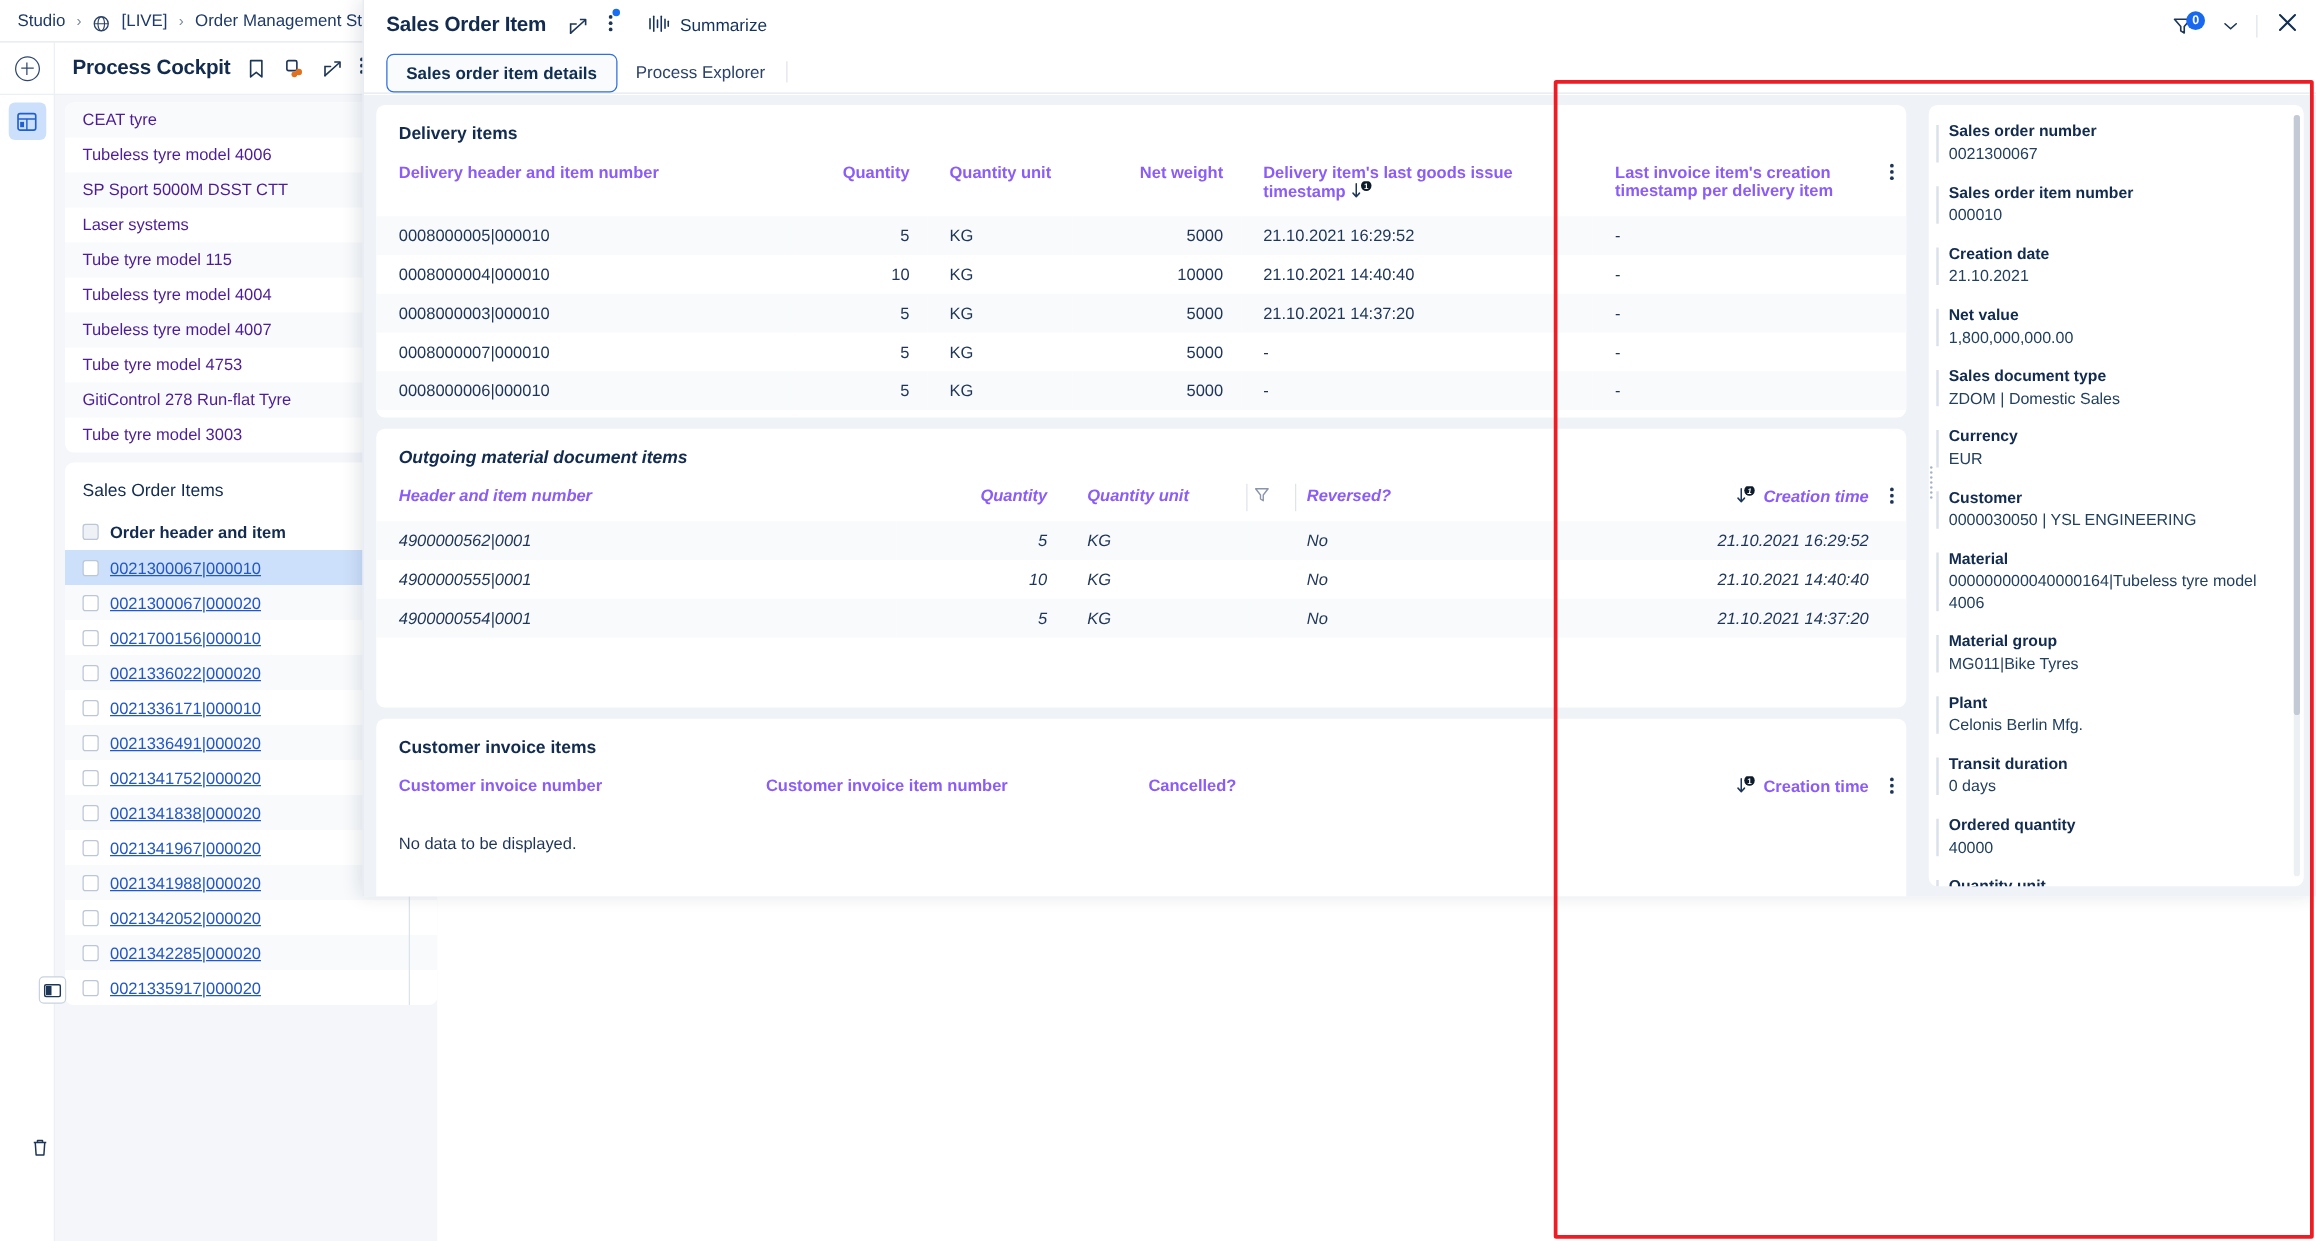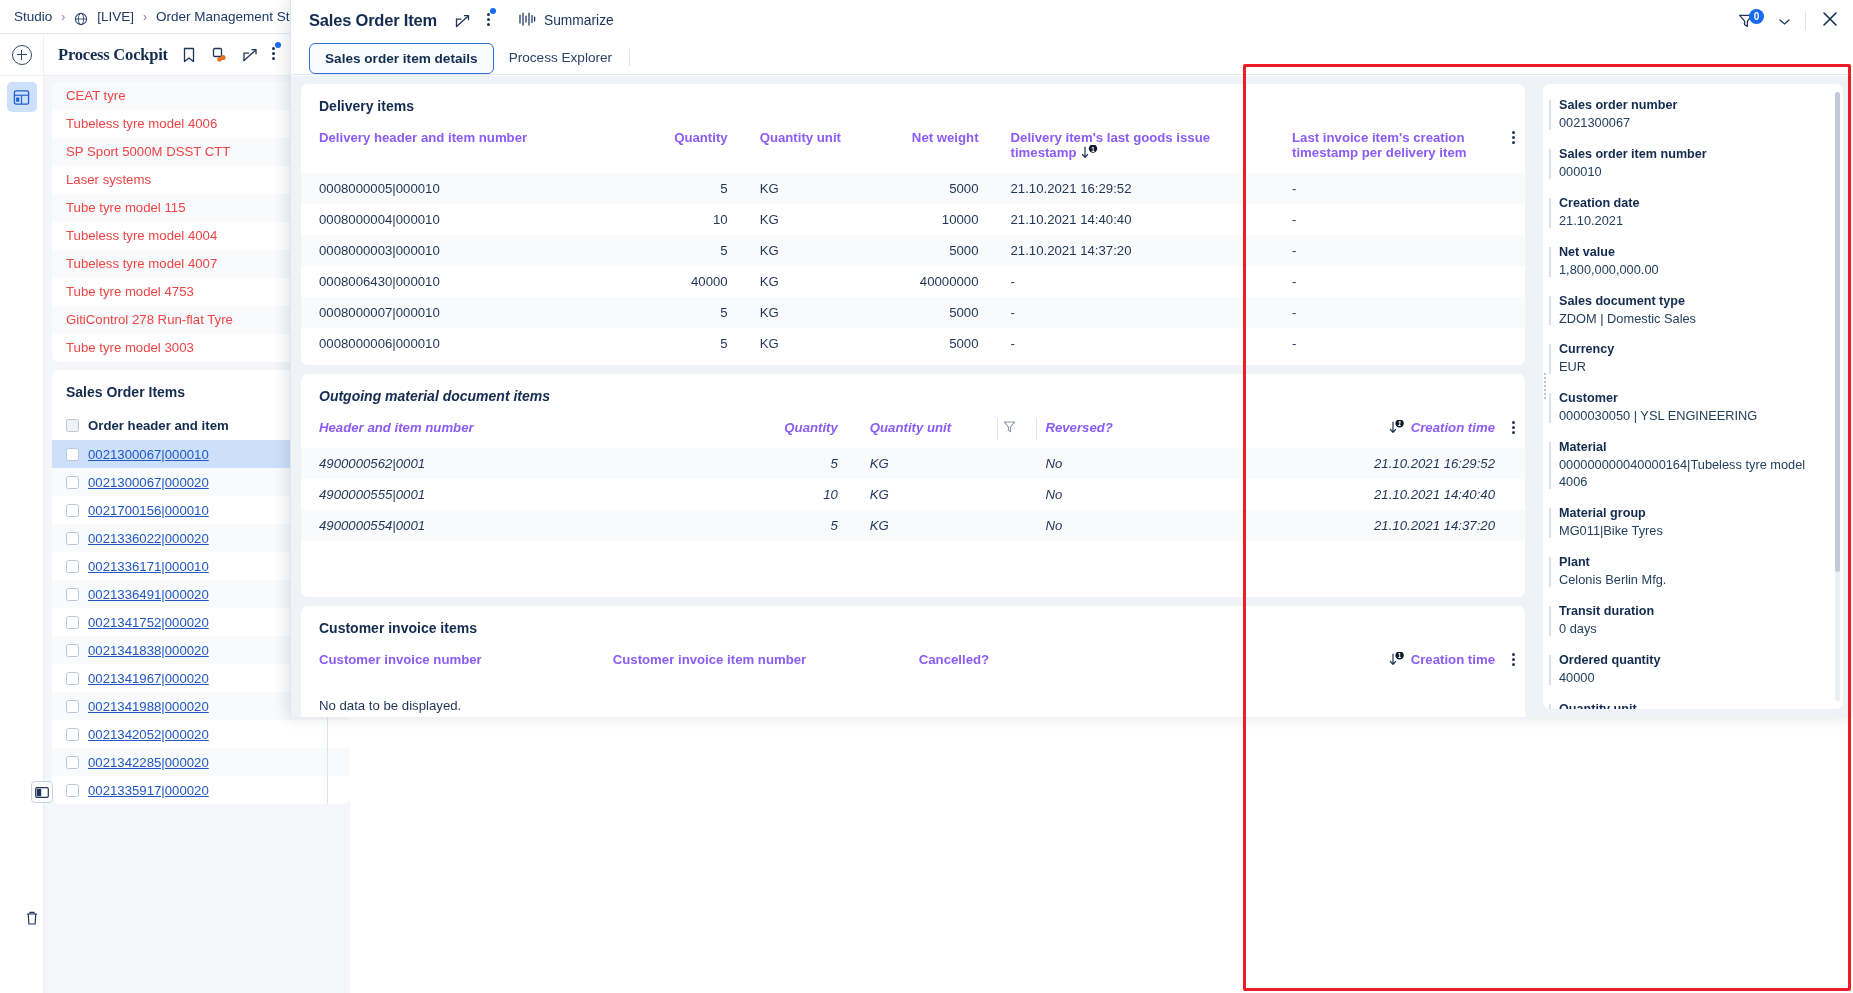--- a/index.html
+++ b/index.html
@@ -28,21 +28,21 @@
     height: 42px; display:flex; align-items:center; border-bottom:1px solid #eceff4;
   }
   .rail-top { width:44px; height:42px; display:flex; align-items:center; justify-content:center;
               border-right:1px solid #eceff4; }
   .circle-plus { width:20px; height:20px; border:1.6px solid #31486e; border-radius:50%;
                  position:relative; }
   .circle-plus:before, .circle-plus:after { content:""; position:absolute; background:#31486e; }
   .circle-plus:before { left:4px; top:8.2px; width:10px; height:1.6px; }
   .circle-plus:after { top:4px; left:8.2px; height:10px; width:1.6px; }
 
-  .cockpit-title { font-size:16.5px; font-weight:bold; color:#122b4f; margin-left:14px; letter-spacing:-0.2px;font-family:Liberation Serif, serif; }
+  .cockpit-title { font-size:16.5px; font-weight:bold; color:#122b4f; margin-left:14px; letter-spacing:-0.2px; }
   .head-icons { display:flex; align-items:center; gap:14px; margin-left:14px; }
   .hico { width:16px; height:16px; display:block; }
   .kebab { width:4px; height:16px; position:relative; display:inline-block; }
   .kebab i { position:absolute; left:0; width:3.2px; height:3.2px; border-radius:50%; background:#1d3considered; }
   .kebab i { background:#1d3557; }
   .kebab i:nth-child(1){ top:2px; }
   .kebab i:nth-child(2){ top:7px; }
   .kebab i:nth-child(3){ top:12px; }
   .blue-dot { width:6px; height:6px; border-radius:50%; background:#176df3; position:absolute; top:-3px; right:-5px; }
 
@@ -54,25 +54,25 @@
     background:#fff; border:1px solid #dfe4ec; border-bottom-color:#fff;
     border-radius:5px 5px 0 0; font-weight:bold; height:35px; line-height:34px;
   }
 
   .rail { position:absolute; left:0; top:76px; width:44px; bottom:0; border-right:1px solid #eceff4; background:#fff; }
   .rail-btn { width:30px; height:30px; margin:6px auto 0; border-radius:5px; background:#ccdffb;
               display:flex; align-items:center; justify-content:center; }
 
   .bg-body { position:absolute; left:44px; top:76px; right:0; bottom:0; background:#f4f6fa; padding:6px 0 0 8px; }
   .prod-card { background:#fff; border-radius:7px; overflow:hidden; }
-  .prod-row { height:28px; line-height:28px; padding-left:14px; font-size:13.2px; color:#ef4444; white-space:nowrap; }
+  .prod-row { height:28px; line-height:28px; padding-left:14px; font-size:13.2px; color:#4c1d95; white-space:nowrap; }
   .prod-row:nth-child(odd){ background:#f8fafc; }
 
   .soi-card { background:#fff; border-radius:7px; margin-top:8px; overflow:hidden; }
-  .soi-title { font-size:14px; font-weight:bold; padding:14px 0 10px 14px; color:#122b4f; }
+  .soi-title { font-size:14px; font-weight:normal; padding:14px 0 10px 14px; color:#122b4f; }
   .soi-head { display:flex; align-items:center; height:30px; padding-left:14px; font-weight:bold;
               font-size:13.2px; color:#122b4f; position:relative; }
   .cbx { width:13px; height:13px; border:1.3px solid #bcc6d6; border-radius:2.5px; background:#fff; flex:none; }
   .cbx.grey { background:#eef1f6; }
   .soi-row { display:flex; align-items:center; height:28px; padding-left:14px; font-size:13.2px; position:relative; }
   .soi-row:nth-child(even){ background:#f8fafc; }
   .soi-row.sel { background:#cde0fb; }
   .soi-link { color:#2257c4; text-decoration:underline; margin-left:9px; white-space:nowrap; }
   .soi-head-label { margin-left:9px; }
   .vline { position:absolute; left:275px; top:0; bottom:0; width:1px; background:#dde3ec; }
@@ -442,28 +442,20 @@
                 <td class="r">10000</td>
                 <td>21.10.2021 14:40:40</td>
                 <td>-</td>
               </tr>
               <tr>
                 <td>0008000003|000010</td>
                 <td class="r">5</td>
                 <td>KG</td>
                 <td class="r">5000</td>
                 <td>21.10.2021 14:37:20</td>
-                <td>-</td>
-              </tr>
-              <tr>
-                <td>0008006430|000010</td>
-                <td class="r">40000</td>
-                <td>KG</td>
-                <td class="r">40000000</td>
-                <td>-</td>
                 <td>-</td>
               </tr>
               <tr>
                 <td>0008000007|000010</td>
                 <td class="r">5</td>
                 <td>KG</td>
                 <td class="r">5000</td>
                 <td>-</td>
                 <td>-</td>
               </tr>

